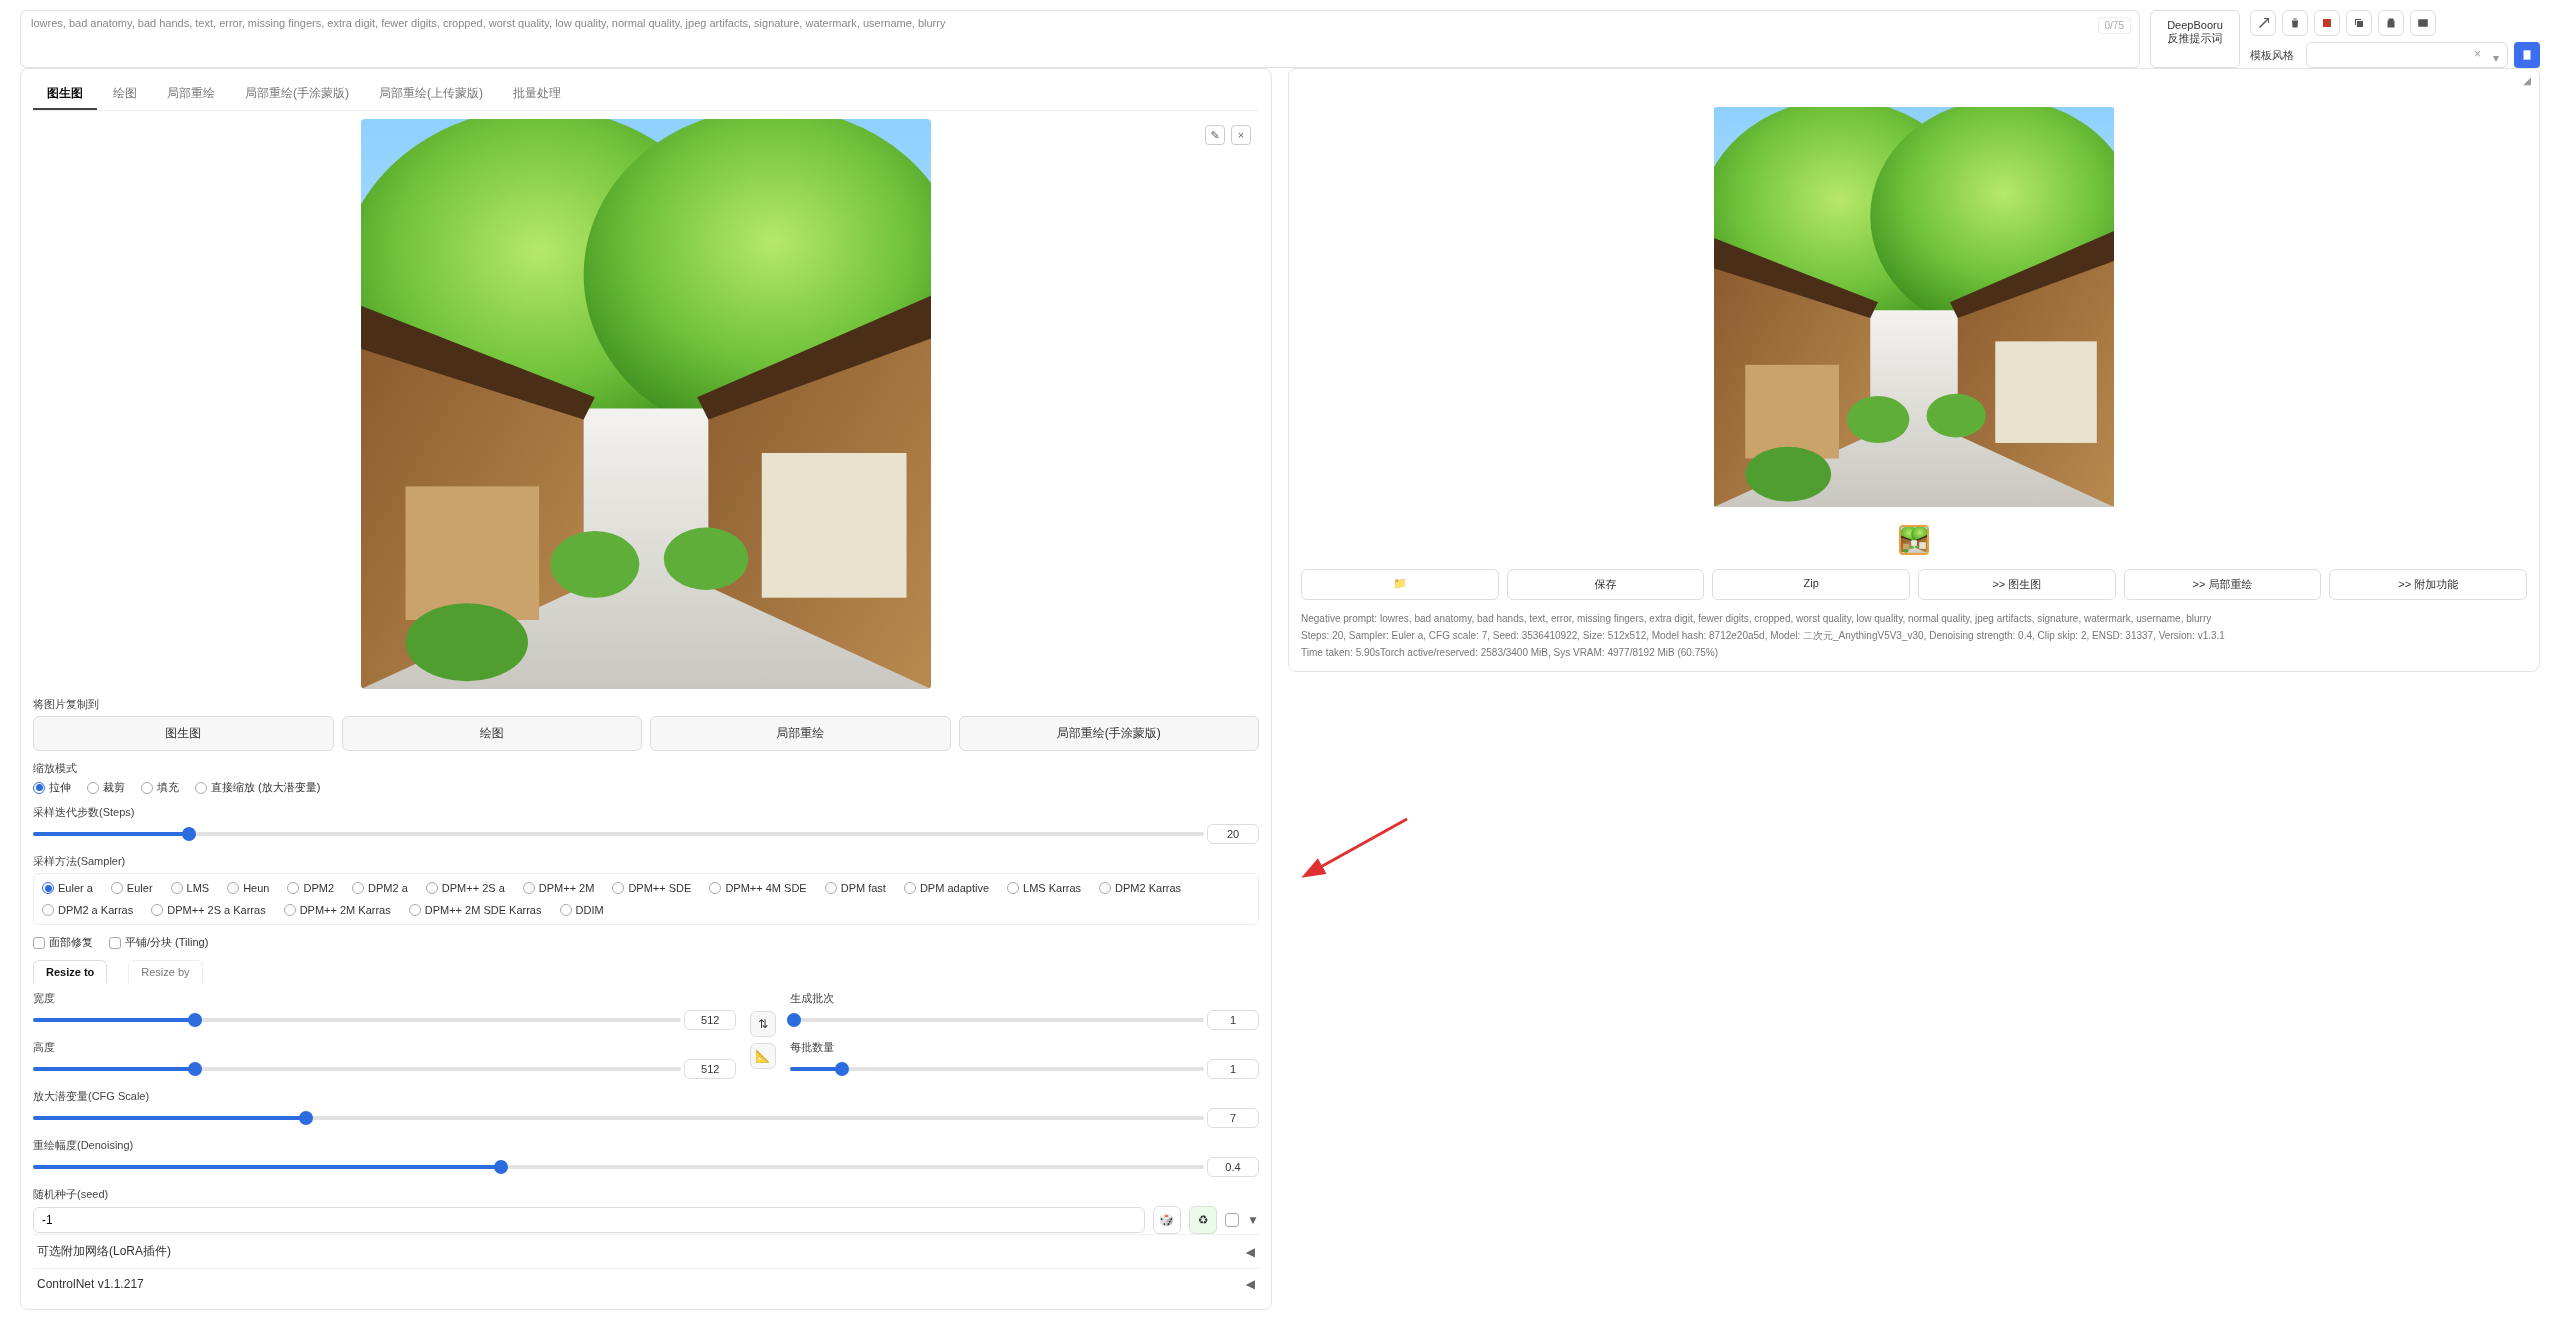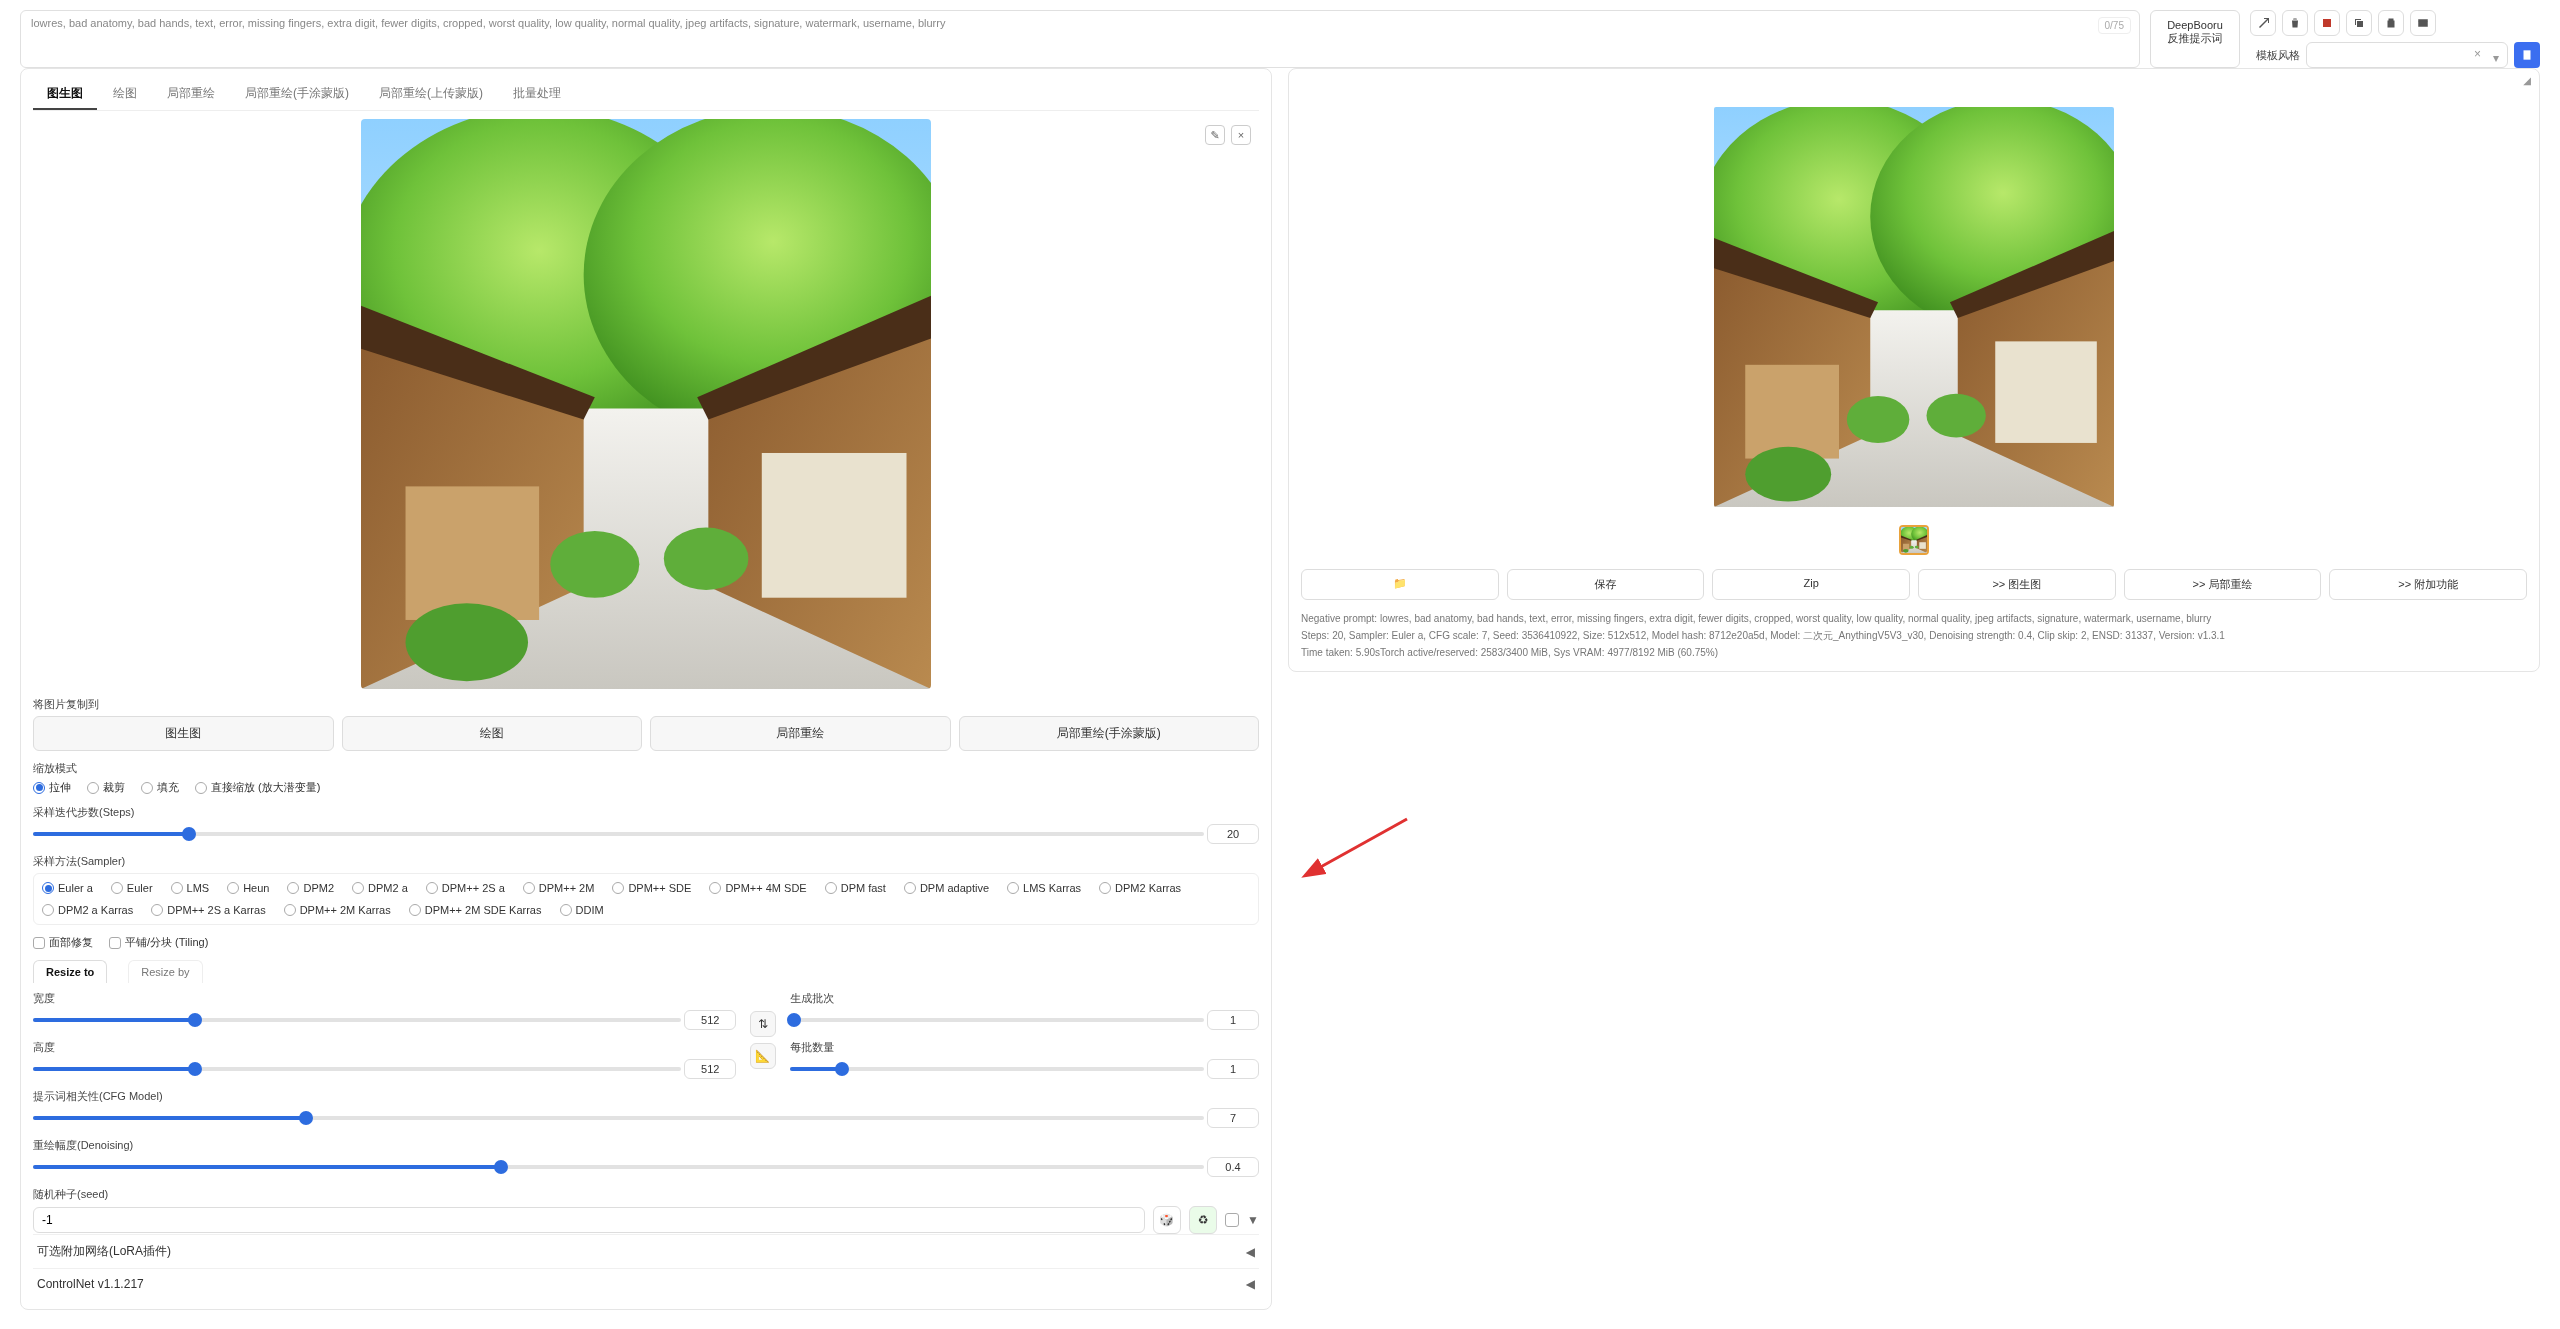--- a/index.html
+++ b/index.html
@@ -6,21 +6,21 @@
 body { font-family: -apple-system, "Segoe UI", Arial, sans-serif; font-size: 12px; color: #333; background: #fff; padding: 10px 20px; }
 .top-row { display: flex; gap: 10px; align-items: stretch; }
 .neg-prompt { flex: 1; border: 1px solid #e0e0e0; border-radius: 6px; padding: 6px 10px; color: #888; font-size: 11px; position: relative; min-height: 32px; }
 .neg-count { position: absolute; right: 8px; top: 6px; color: #aaa; font-size: 10px; border:1px solid #eee; padding:2px 6px; border-radius:4px;}
 .right-top-col { display:flex; flex-direction:column; gap:6px; min-width:290px;}
 .deepbooru-btn { border: 1px solid #ddd; background: #fff; padding: 8px 12px; border-radius: 6px; cursor: pointer; font-size: 11px; width:90px; text-align:center;}
 .toolbar-icons { display:flex; gap:6px; }
 .ticon { width:26px; height:26px; border:1px solid #ddd; border-radius:6px; display:flex; align-items:center; justify-content:center; cursor:pointer; background:#fff;}
 .ticon.red svg { fill:#c0392b; }
 .style-row{display:flex; gap:6px; align-items:center;}
-.style-label{font-size:11px; color:#444; min-width:50px;text-align:right;}
+.style-label{font-size:11px; color:#444; min-width:50px;}
 .style-select{flex:1; border:1px solid #ddd; border-radius:6px; height:26px; padding:0 20px 0 8px; position:relative;}
 .style-x{position:absolute; right:26px; top:4px; color:#999; cursor:pointer;}
 .style-caret{position:absolute; right:8px; top:8px; color:#999;}
 .refresh-sq{width:26px;height:26px;background:#3b6ef0;border-radius:4px;display:flex;align-items:center;justify-content:center;cursor:pointer;}
 
 .split { display: flex; gap: 16px; align-items:flex-start;}
 .panel { flex: 1; border: 1px solid #e5e5e5; border-radius: 8px; padding: 10px 12px; position:relative; }
 .panel.right{padding-top:8px;}
 .caret-corner{position:absolute; right:8px; top:6px; color:#999; cursor:pointer; font-size:10px;}
 
@@ -388,21 +388,21 @@
                 <div class="slider-fill" id="bs-fill" style="width: 12.5%;"></div>
                 <div class="slider-thumb" id="bs-thumb" style="left: 12.5%;"></div>
               </div>
             <div class="num-input">1</div>
           </div>
         </div>
       </div>
     </div>
 
     <div class="slider-block">
-      <div class="label">提示词相关性(CFG Model)</div>
+      <div class="label">放大潜变量(CFG Scale)</div>
       <div class="slider-row">
         <div class="slider-track">
             <div class="slider-fill" id="cfg-fill" style="width: 23.3333%;"></div>
             <div class="slider-thumb" id="cfg-thumb" style="left: 23.3333%;"></div>
           </div>
         <div class="num-input">7</div>
       </div>
     </div>
 
     <div class="slider-block" id="denoise-block" style="position:relative;">

